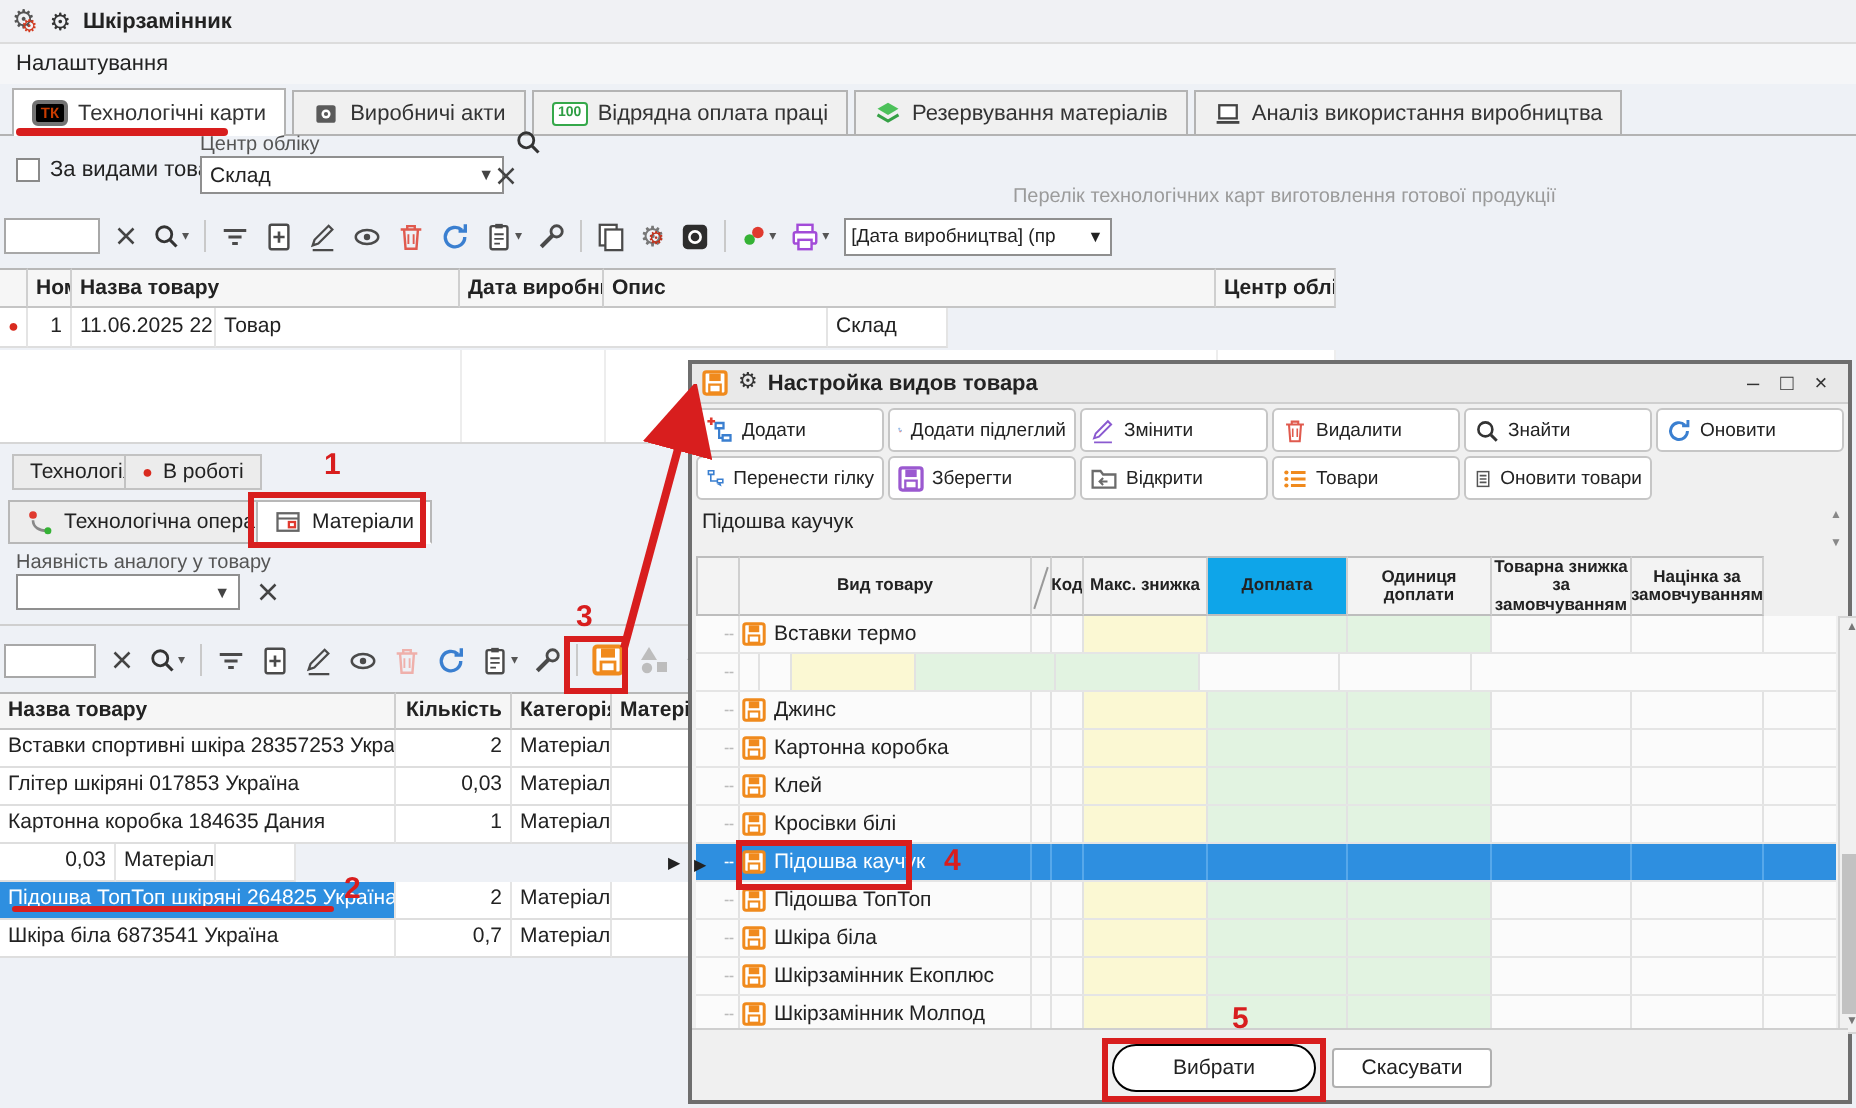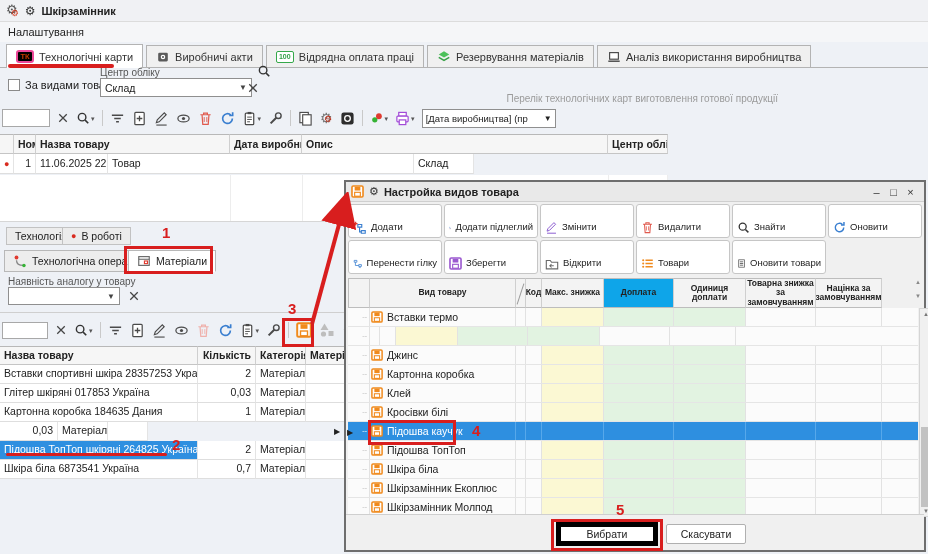--- a/index.html
+++ b/index.html
@@ -11,21 +11,21 @@
 .titlebar{position:absolute;left:0;top:0;width:928px;height:22px;background:#f0f1f4;border-bottom:1px solid #dcdcdc;display:flex;align-items:center;gap:6px;padding:0 6px;}
 .titlebar .t{font-weight:bold;font-size:11px;}
 .gear{font-size:13px;color:#555;line-height:1;}
 .gear.red{color:#d23a1f;font-size:9px;margin-left:-7px;margin-top:6px;}
 .gear.dark{color:#333;font-size:12px;}
 .menubar{position:absolute;left:0;top:22px;width:928px;height:20px;background:#f5f6f8;display:flex;align-items:center;padding:0 8px;font-size:11px;}
 
 .tabbar{position:absolute;left:0;top:44px;width:928px;height:24px;border-bottom:1px solid #b3b3b3;display:flex;align-items:flex-end;padding-left:6px;gap:3px;}
 .tab{display:flex;align-items:center;gap:5px;height:22px;padding:0 9px;background:#f0f0f0;border:1px solid #b3b3b3;border-bottom:none;font-size:11px;white-space:nowrap;color:#333;}
 .tab.active{background:#fff;height:24px;margin-bottom:-1px;}
-.tk-badge{min-width:18px;height:13px;border:2px solid #ec4899;border-radius:3px;color:#c83c00;font-size:7.5px;font-weight:bold;display:flex;align-items:center;justify-content:center;padding:0 1px;background:#000000;}
+.tk-badge{min-width:18px;height:13px;border:2px solid #737373;border-radius:3px;color:#c83c00;font-size:7.5px;font-weight:bold;display:flex;align-items:center;justify-content:center;padding:0 1px;background:#000000;}
 .pay-badge{min-width:18px;height:12px;border:1.5px solid #35a84a;border-radius:2px;color:#2e9e44;font-size:7px;font-weight:bold;display:flex;align-items:center;justify-content:center;background:#fff;}
 
 .lbl{position:absolute;font-size:10px;color:#555;}
 .cbrow{position:absolute;left:8px;top:79px;display:flex;align-items:center;gap:5px;}
 .cbx{width:12px;height:12px;border:1px solid #8a8a8a;background:#fff;}
 .combo{position:absolute;background:#fff;border:1px solid #8f8f8f;display:flex;align-items:center;padding:0 4px;font-size:10.5px;}
 .combo .car{margin-left:auto;color:#444;font-size:8px;}
 .hint{position:absolute;right:150px;top:93px;color:#9b9b9b;font-size:10px;}
 
 .tb{position:absolute;display:flex;align-items:center;gap:7px;height:22px;}
@@ -55,21 +55,21 @@
 .mtable .thead > div{height:19px;padding:2px 4px;font-size:10.5px;}
 .mtable .trow > div{height:19px;padding:2px 4px;font-size:10.5px;}
 .m0{width:198px;}.m1{width:58px;text-align:right;}.m2{width:50px;}.m3{width:40px;border-right:none;}
 .rowptr{position:absolute;left:334px;top:427px;font-size:8px;color:#222;z-index:3;}
 
 .dialog{position:absolute;left:344px;top:180px;width:582px;height:372px;background:#f0f0f0;border:2px solid #6e6e6e;z-index:5;}
 .dlg-title{height:20px;background:#e9e9e9;border-bottom:1px solid #cfcfcf;display:flex;align-items:center;gap:5px;padding:0 5px;}
 .dlg-title .t{font-weight:bold;font-size:11px;}
 .wctl{width:17px;text-align:center;font-size:11px;color:#333;}
 .dlg-btns{display:grid;grid-template-columns:repeat(6,1fr);gap:2px;padding:2px;}
-.dbtn{height:22px;background:#fff;border:1px solid #c6c6c6;border-radius:3px;display:flex;gap:4px;padding:16px 4px;font-size:9.5px;white-space:nowrap;overflow:hidden;}
+.dbtn{height:22px;background:#fff;border:1px solid #c6c6c6;border-radius:3px;display:flex;align-items:center;gap:4px;padding:0 4px;font-size:9.5px;white-space:nowrap;overflow:hidden;}
 .dlg-path{position:relative;height:27px;padding:3px 5px;font-size:10.5px;}
 .scr{position:absolute;right:3px;color:#888;font-size:6px;line-height:1;}
 .dtable{position:absolute;left:2px;top:96px;width:570px;}
 .dhead{display:flex;}
 .dhead > div{background:#f3f3f3;border-top:1px solid #bdbdbd;border-bottom:1px solid #bdbdbd;border-right:1px solid #cfcfcf;height:30px;font-weight:bold;font-size:8.5px;line-height:9.5px;display:flex;align-items:center;justify-content:center;text-align:center;padding:1px;overflow:hidden;}
 .drow{display:flex;height:19px;background:#fbfbfb;border-bottom:1px solid #e5e5e5;}
 .drow > div{border-right:1px solid #e2e2e2;overflow:hidden;white-space:nowrap;display:flex;align-items:center;}
 .dg{width:22px;justify-content:flex-end;color:#bbb;font-size:8px;padding-right:2px;}
 .dn{width:146px;gap:4px;font-size:10.5px;padding-left:1px;}
 .ds{width:10px;position:relative;}
@@ -79,21 +79,21 @@
 .dgr2{width:72px;background:#e2f3e1;}
 .dw1{width:70px;}
 .dw2{width:66px;border-right:none;}
 .drow.sel{background:#2e8fe0;}
 .drow.sel > div{background:#2e8fe0 !important;color:#fff;border-right-color:#57a8ea;}
 .slash{position:absolute;left:4px;top:4px;width:1px;height:22px;background:#9a9a9a;transform:rotate(18deg);}
 .dscroll{position:absolute;right:-14px;top:30px;width:13px;height:209px;background:#f0f0f0;border:1px solid #d5d5d5;}
 .dthumb{position:absolute;left:1px;right:1px;top:118px;height:80px;background:#c2c2c2;}
 .sarr{position:absolute;color:#777;font-size:6px;left:3px;}
 .dlg-footer{position:absolute;left:0;right:0;bottom:0;height:36px;background:#f0f0f0;border-top:1px solid #cfcfcf;}
-.btn-select{position:absolute;left:210px;top:7px;width:102px;height:24px;background:#fff;border:5px solid #000000;border-radius:0;font-size:10.5px;display:flex;align-items:center;justify-content:center;}
+.btn-select{position:absolute;left:210px;top:7px;width:102px;height:24px;background:#fff;border:1px solid #000000;border-radius:12px;font-size:10.5px;display:flex;align-items:center;justify-content:center;}
 .btn-cancel{position:absolute;left:320px;top:9px;width:80px;height:20px;background:#fff;border:1px solid #b0b0b0;border-radius:2px;font-size:10.5px;display:flex;align-items:center;justify-content:center;}
 
 .ann-num{position:absolute;color:#d81e1e;font-weight:bold;font-size:15px;z-index:60;font-family:"Liberation Sans",sans-serif;}
 .ann-rect{position:absolute;border:3px solid #d81e1e;z-index:55;}
 .ann-line{position:absolute;background:#d81e1e;z-index:55;border-radius:2px;}
 .ann-svg{position:absolute;z-index:55;}
 </style>
 </head>
 <body>
 

